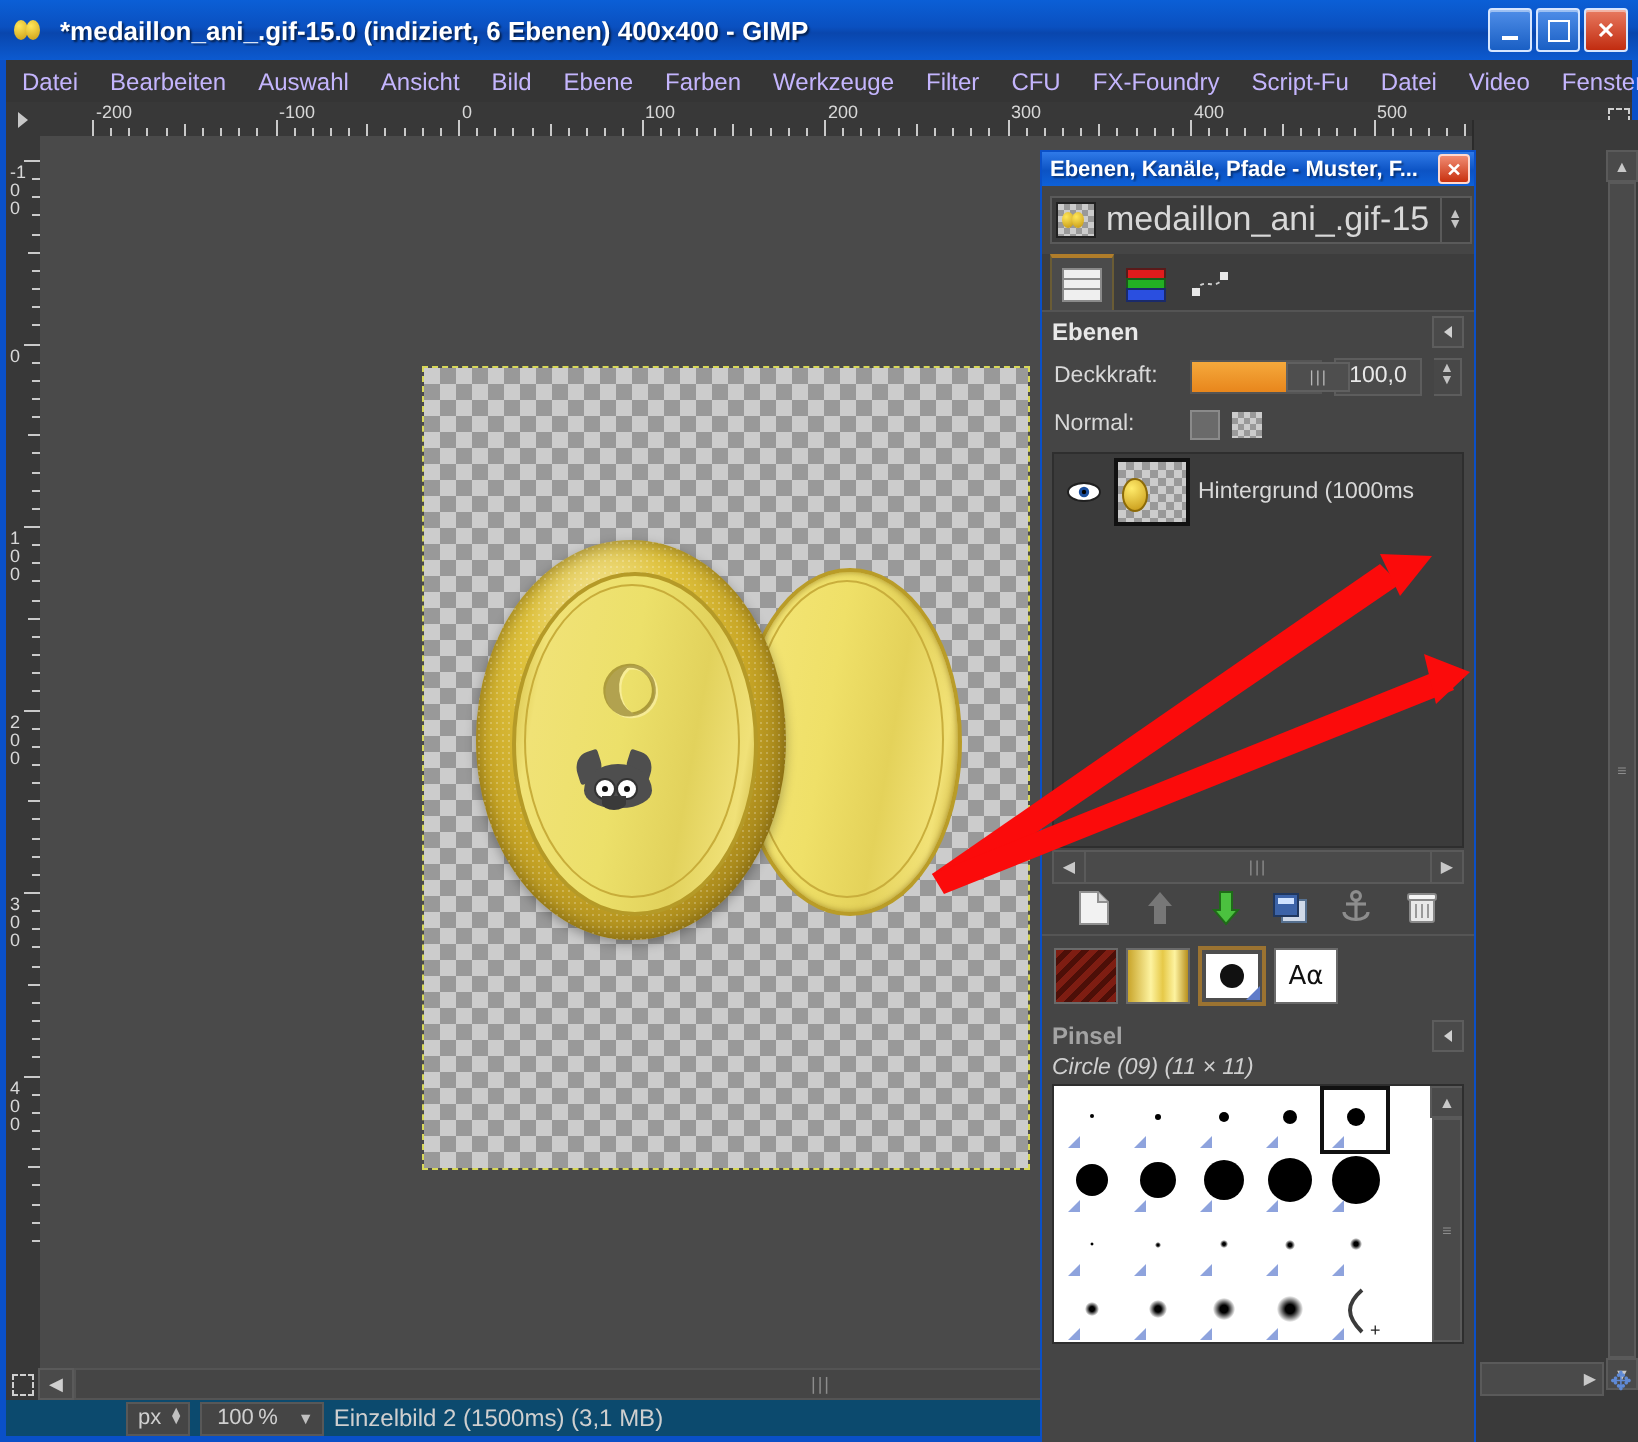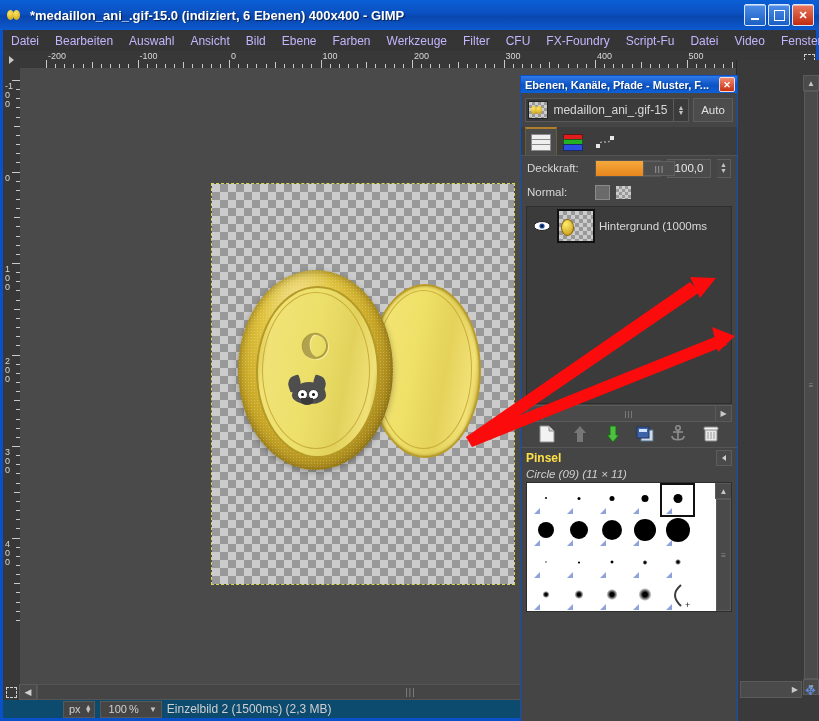--- a/index.html
+++ b/index.html
@@ -265,21 +265,21 @@
       linear-gradient(45deg,#999 25%,transparent 25%,transparent 75%,#999 75%,#999);
     background-size:6px 6px;background-position:0 0,3px 3px;background-color:#ccc;
     border:1px solid #222;
   }
   .thumb-mini .e1,.thumb-mini .e2{
     position:absolute;top:4px;width:6px;height:8px;border-radius:50%;
     background:radial-gradient(circle at 35% 30%,#ffe659,#c0920f);
   }
   .thumb-mini .e1{left:2px;}
   .thumb-mini .e2{left:7px;}
-  .imgsel .name{color:#d8d8d8;font-size:12px;flex:1 1 auto;white-space:nowrap;overflow:hidden;text-align:center;}
+  .imgsel .name{color:#d8d8d8;font-size:17px;flex:1 1 auto;white-space:nowrap;overflow:hidden;}
   .imgsel .spin{
     width:14px;border-left:1px solid #5a5a5a;height:100%;display:flex;flex-direction:column;
     align-items:center;justify-content:center;color:#c4c4c4;font-size:7px;line-height:5px;flex:0 0 auto;
   }
   .autobtn{
     width:38px;height:22px;background:#4c4c4c;border:1px solid #5d5d5d;color:#e0e0e0;
     font-size:11.5px;display:flex;align-items:center;justify-content:center;flex:0 0 auto;
   }
 
   .tabstrip{
@@ -410,21 +410,21 @@
   .sw.gradient{background:linear-gradient(90deg,#c9a52b,#fdf3a0 38%,#e6c948 58%,#fdf3a0 78%,#b8901e);}
   .sw.brush{background:#fff;display:flex;align-items:center;justify-content:center;
     border:2px solid #9b7331;outline:2px solid #4e4e4e;outline-offset:-4px;}
   .sw.brush .dot{width:12px;height:12px;border-radius:50%;background:#111;}
   .sw.brush .corner{position:absolute;right:1px;bottom:1px;width:0;height:0;
     border-left:7px solid transparent;border-bottom:7px solid #5f7cc9;}
   .sw.font{background:#fff;color:#111;font-size:13px;display:flex;align-items:center;justify-content:center;
     font-family:"DejaVu Sans",sans-serif;}
 
   .brush-head{height:20px;display:flex;align-items:center;justify-content:space-between;padding:0 5px;}
-  .brush-head .lbl{color:#fde047;font-size:12px;font-weight:bold;}
+  .brush-head .lbl{color:#a3a3a3;font-size:12px;font-weight:bold;}
   .brush-sub{color:#d0d0d0;font-size:11.5px;font-style:italic;padding:0 5px 2px 5px;}
 
   .brush-grid-wrap{
     margin:0 5px;height:128px;background:#fff;border:1px solid #2e2e2e;position:relative;overflow:hidden;
     display:flex;
   }
   .brush-grid{flex:1 1 auto;position:relative;}
   .bcell{position:absolute;width:33px;height:32px;}
   .bcell .bd{position:absolute;left:50%;top:12px;transform:translateX(-50%);border-radius:50%;background:#000;}
   .bcell .badge{position:absolute;left:5px;bottom:2px;width:0;height:0;
@@ -710,21 +710,21 @@
         <span>px</span>
         <span class="spin">
             <b>▲</b>
             <b>▼</b>
           </span>
       </div>
       <div class="zoom-combo">
         <span class="zv">100 %</span>
         <span class="dd">▼</span>
       </div>
-      <div class="status-text">Einzelbild 2 (1500ms) (2,3 MB)</div>
+      <div class="status-text">Einzelbild 2 (1500ms) (3,1 MB)</div>
     </div>
   </div>
 
   <div class="dockbg"></div>
   <div class="outer-scroll">
     <div class="ab">▲</div>
     <div class="tr">≡</div>
     <div class="ab">▼</div>
   </div>
   <div class="move-handle">✥</div>
@@ -774,20 +774,26 @@
           <span class="ic-paths">
             <svg width="20" height="16" viewBox="0 0 20 16">
               <path d="M3 12 C 6 3, 13 13, 17 4" stroke="#cfcfcf" stroke-width="1" fill="none" stroke-dasharray="2 2"></path>
               <rect x="1" y="10" width="4" height="4" fill="#e8e8e8"></rect>
               <rect x="15" y="2" width="4" height="4" fill="#e8e8e8"></rect>
             </svg>
           </span>
         </div>
       </div>
 
+      <div class="sec-head">
+        <span class="lbl">Ebenen</span>
+        <span class="menu-arrow">
+            <span class="tri"></span>
+          </span>
+      </div>
 
 
       <div class="ctl-row">
         <span class="cl">Deckkraft:</span>
         <span class="slider">
           <span class="fill"></span>
             <span class="handle">|||</span>
         </span>
         <span class="spinbox">100,0</span>
         <span class="spin-btns">
@@ -858,20 +864,29 @@
         </span>
         <span class="lt">
           <svg width="16" height="18" viewBox="0 0 16 18">
             <rect x="2" y="4" width="12" height="12" rx="1" fill="#e9e9e9" stroke="#888"></rect>
             <rect x="1" y="2" width="14" height="3" rx="1" fill="#f5f5f5" stroke="#888"></rect>
             <path d="M5 7 V14 M8 7 V14 M11 7 V14" stroke="#9a9a9a"></path>
           </svg>
         </span>
       </div>
 
+      <div class="swatch-row">
+        <span class="sw pattern"></span>
+        <span class="sw gradient"></span>
+        <span class="sw brush">
+            <span class="dot"></span>
+            <span class="corner"></span>
+          </span>
+        <span class="sw font">Aα</span>
+      </div>
 
       <div class="brush-head">
         <span class="lbl">Pinsel</span>
         <span class="menu-arrow">
             <span class="tri"></span>
           </span>
       </div>
       <div class="brush-sub">Circle (09) (11 × 11)</div>
 
       <div class="brush-grid-wrap">

